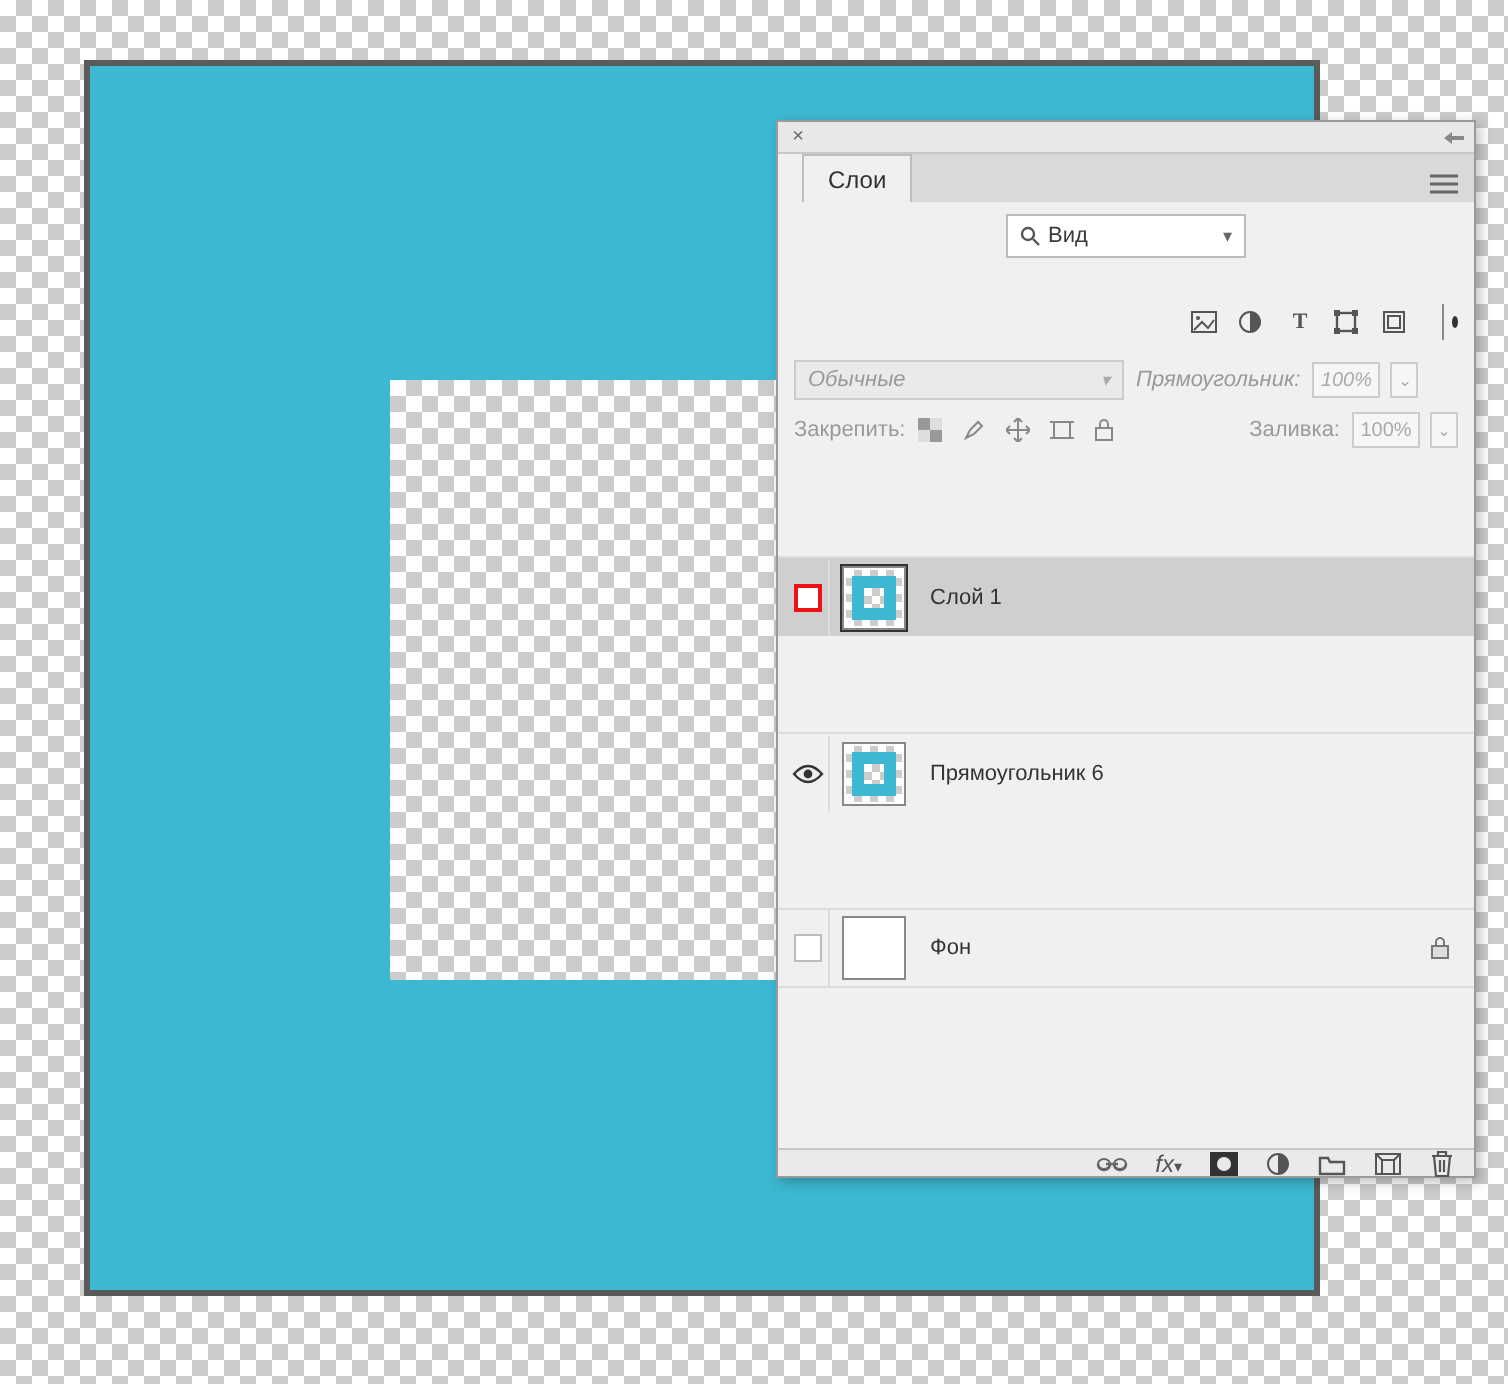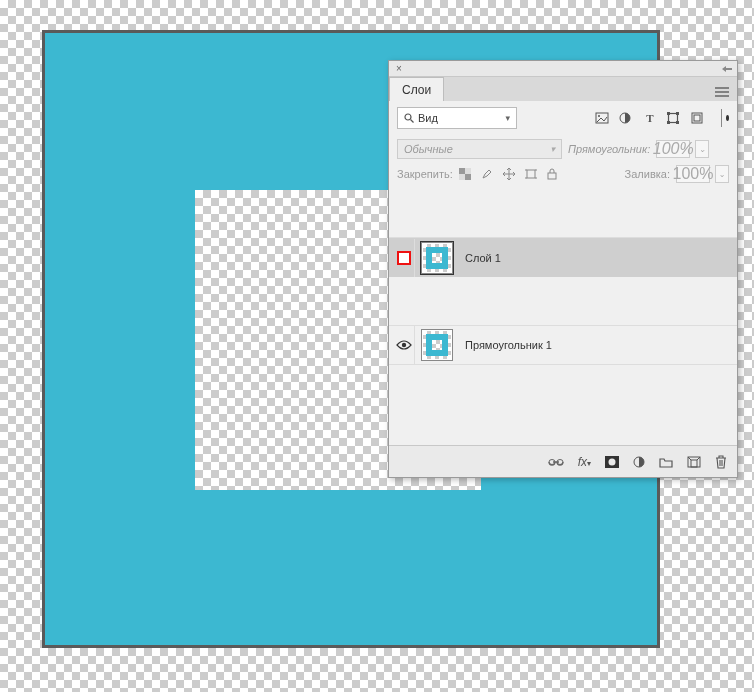--- a/index.html
+++ b/index.html
@@ -51,33 +51,33 @@
   }
   .panel-titlebar {
     height: 16px;
     background:#e8e8e8;
     border-bottom:1px solid #c8c8c8;
     display:flex; align-items:center;
     padding:0 4px;
   }
   .panel-close { width:12px;height:12px;display:flex;align-items:center;justify-content:center;color:#666;cursor:pointer;font-size:10px;}
   .panel-collapse { width:12px;height:12px;margin-left:auto;color:#666;display:flex;align-items:center;justify-content:center;}
-  .panel-tabs { display:flex; height:24px; background:#d9d9d9; align-items:flex-end; }
+  .panel-tabs { display:flex; height:24px; background:#d9d9d9; align-items:flex-end;margin-left:12px; }
   .panel-tab {
     padding: 4px 12px;
     background:#f0f0f0;
     border:1px solid #bdbdbd;
     border-bottom:none;
     height:24px;
     display:flex;align-items:center;
     font-size:12px;
     color:#333;
   }
   .panel-menu { margin-left:auto; padding:4px 8px; color:#666; display:flex;align-items:center;}
-  .panel-row { display:flex; align-items:center; padding:6px 8px; gap:23px; }
+  .panel-row { display:flex; align-items:center; padding:6px 8px; gap:23px;flex-direction:column; }
   .filter-select {
     display:flex; align-items:center;
     border:1px solid #bbb;
     background:#fff;
     height:22px;
     width:120px;
     padding:0 6px;
     font-size:11px;
     gap:4px;
   }
@@ -86,21 +86,21 @@
   .filter-icons span { width:14px;text-align:center;}
   .filter-dot { width:8px;height:18px;border-left:1px solid #888;margin-left:6px;display:flex;align-items:center;}
   .filter-dot::after{content:"";width:6px;height:6px;border-radius:50%;background:#333;margin-left:4px;}
   .blend-row { padding:4px 8px; display:flex;align-items:center;gap:6px;font-style:italic;}
   .blend-select {
     border:1px solid #ccc; background:#eaeaea; height:20px; flex:1; max-width:165px;
     display:flex;align-items:center;padding:0 6px;color:#9a9a9a;font-size:11px;
   }
   .blend-select .chev{margin-left:auto;font-size:9px;color:#aaa;}
   .label-dim { color:#9a9a9a; font-size:11px; }
-  .pct-box { width:34px;height:18px;border:1px solid #ccc;background:#f6f6f6;color:#aaa;font-size:16px;display:flex;align-items:center;justify-content:center;}
+  .pct-box { width:34px;height:18px;border:1px solid #ccc;background:#f6f6f6;color:#aaa;font-size:10px;display:flex;align-items:center;justify-content:center;}
   .chev-box { width:14px;height:18px;border:1px solid #ccc;background:#f6f6f6;display:flex;align-items:center;justify-content:center;font-size:8px;color:#aaa;margin-left:-1px;}
   .lock-row {padding:2px 8px 6px; display:flex;align-items:center;gap:6px;}
   .lock-icons {display:flex;gap:8px;color:#888;font-size:11px;}
   .lock-icons span{width:14px;text-align:center;}
   .layers-list {}
   .layer-item {
     display:flex; align-items:center; height:40px;
     border-top:1px solid #ddd;
     padding:0 6px 0 4px; gap:4px;margin-top:48px;
   }
@@ -112,21 +112,21 @@
   .eye{font-size:14px;color:#333;}
   .thumb-wrap{width:32px;height:32px;border:1px solid #888;padding:1px;background:#fff;position:relative;margin-left:2px;}
   .thumb-wrap.dbl{outline:1px solid #333;}
   .thumb{width:100%;height:100%;position:relative;overflow:hidden;}
   .thumb.white{background:#fff;}
   .thumb .cyan{position:absolute;inset:3px;background:#3cb8d1;}
   .thumb .hole{position:absolute;left:9px;top:9px;width:10px;height:10px;}
   .layer-name{font-size:11px;color:#333;margin-left:8px;}
   .layer-lock{margin-left:auto;margin-right:6px;color:#777;font-size:12px;}
   .panel-footer{
-    height:32px;border-top:1px solid #c8c8c8;background:#eaeaea;
+    height:14px;border-top:1px solid #c8c8c8;background:#eaeaea;
     display:flex;align-items:center;justify-content:flex-end;gap:14px;padding:0 10px;color:#555;font-size:13px;
   }
   .panel-footer span{cursor:pointer;}
   svg { display:block; }
 </style>
 </head>
 <body>
 
 <div class="canvas-bg checker"></div>
 <div class="cyan-shape"></div>
@@ -272,23 +272,38 @@
               <circle cx="8" cy="6" r="2.2" fill="#333"></circle>
             </svg>
         </span>
       </div>
       <div class="thumb-wrap">
         <div class="thumb checker-small">
             <div class="cyan"></div>
             <div class="hole checker-small"></div>
           </div>
       </div>
-      <span class="layer-name">Прямоугольник 1</span>
-    </div>
-
+      <span class="layer-name">Прямоугольник 6</span>
+    </div>
+
+    <div class="layer-item">
+      <div class="vis-cell">
+        <div class="vis-box"></div>
+      </div>
+      <div class="thumb-wrap">
+        <div class="thumb white"></div>
+      </div>
+      <span class="layer-name">Фон</span>
+      <span class="layer-lock">
+        <svg width="10" height="12" viewBox="0 0 10 12">
+            <rect x="1" y="5" width="8" height="6" stroke="#777" fill="#ddd"></rect>
+            <path d="M3 5 V3 a2 2 0 0 1 4 0 V5" stroke="#777" fill="none"></path>
+          </svg>
+      </span>
+    </div>
 
   </div>
 
   <div style="height:80px"></div>
 
   <div class="panel-footer">
     <span>
       <svg width="16" height="10" viewBox="0 0 16 10">
           <path d="M4 5a3 3 0 0 1 0-0 M1 5a3 3 0 0 0 6 0 M9 5a3 3 0 0 0 6 0 M5 5h6" stroke="#666" fill="none" stroke-width="1.3"></path>
           <ellipse cx="4" cy="5" rx="3" ry="2.5" stroke="#666" fill="none"></ellipse>

